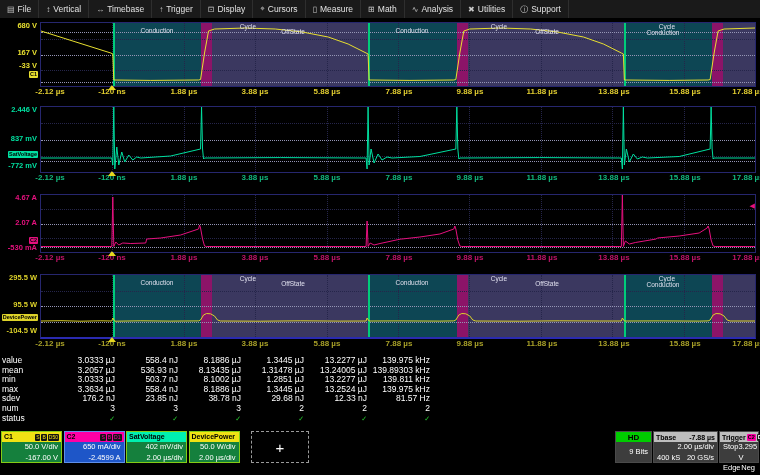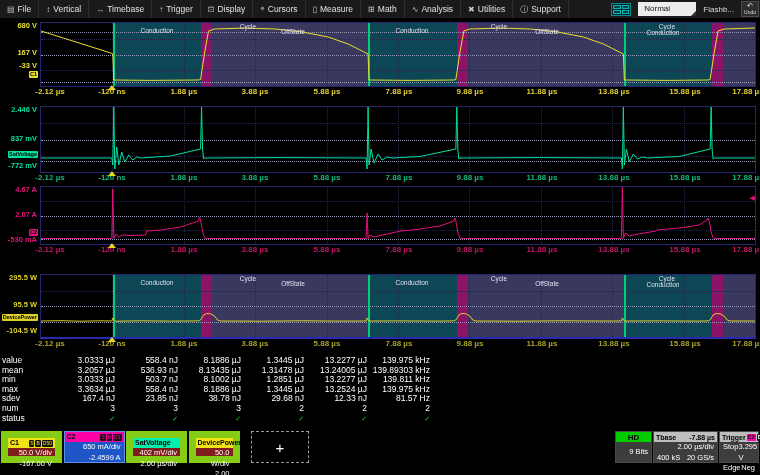--- a/index.html
+++ b/index.html
@@ -46,21 +46,21 @@
        border-right:4px solid transparent;border-bottom:5px solid #e8d820;}
   
   .mtable{position:absolute;left:2px;top:356px;color:#fff;font-size:8.5px;z-index:5;}
   .trow{display:flex;height:9.6px;line-height:9.6px;}
   .trow .rl{width:50px;text-align:left;}
   .trow .c{width:63px;text-align:right;}
   .trow.thead .rl{font-weight:bold;}
   .c.ok{color:#25c62d;font-size:7px;}
   
   .descbar{position:absolute;left:0;top:431px;width:760px;height:33px;z-index:6;}
-  .dbox{position:absolute;top:0;height:32px;border:7px solid #84cc16;background:#7f1d1d;box-sizing:border-box;}
+  .dbox{position:absolute;top:0;height:32px;border:1px solid #84cc16;background:#15803d;box-sizing:border-box;}
   .dbox.sel{border:1px solid #5f8fe8;}
   .dhead{height:10px;display:flex;align-items:center;padding:0 2px;gap:1px;box-sizing:border-box;}
   .dname{font-size:7px;font-weight:bold;color:#000;margin-right:auto;line-height:10px;}
   .dbadge{font-size:5px;background:#141414;padding:0 1px;line-height:7px;border-radius:1px;}
   .dline{font-size:7.5px;color:#fff;text-align:right;padding-right:3px;line-height:10.5px;}
   .addbox{border:1px dashed #9a9a9a;background:#000;color:#fff;font-size:15px;
           display:flex;align-items:center;justify-content:center;}
   .ibox{position:absolute;top:0;height:32px;background:#3d3d3d;border:1px solid #4a4a4a;
         color:#fff;box-sizing:border-box;}
   .ihead{height:10px;background:#bdbdbd;color:#000;display:flex;align-items:center;
@@ -119,37 +119,20 @@
         </div>
         <div class="menu-item">
           <span class="mi">✖</span>
           <span>Utilities</span>
         </div>
         <div class="menu-item">
           <span class="mi">ⓘ</span>
           <span>Support</span>
         </div>
       </div>
-    <div class="menu-right">
-      <div class="grid-btn">
-          <i></i>
-          <i></i>
-          <i></i>
-          <i></i>
-        </div>
-      <div class="mode-dd">
-        <span>Normal</span>
-        <i class="fold"></i>
-      </div>
-      <div class="flashback">Flashb...</div>
-      <div class="undo-btn">
-        <span class="ua">↶</span>
-        <span>Undo</span>
-      </div>
-    </div>
   </div>
 
   <div class="section" style="top:22px;height:78px;">
     <span class="ylab" style="top: -1px; color: rgb(232, 224, 48);">680 V</span>
     <span class="ylab" style="top: 26px; color: rgb(232, 224, 48);">167 V</span>
     <span class="ylab" style="top: 39px; color: rgb(232, 224, 48);">-33 V</span>
     <span class="gmark" style="right: 722px; top: 49px; background: rgb(232, 224, 48);">C1</span>
     <div class="plot" style="top:0;height:63px;">
       <div class="zone" style="left: 72px; width: 88px; background: rgb(13, 70, 84);"></div>
         <div class="zone" style="left: 327px; width: 89px; background: rgb(13, 70, 84);"></div>
@@ -237,21 +220,21 @@
         <span style="left: 399px; color: rgb(18, 184, 126);">7.88 µs</span>
         <span style="left: 470px; color: rgb(18, 184, 126);">9.88 µs</span>
         <span style="left: 542px; color: rgb(18, 184, 126);">11.88 µs</span>
         <span style="left: 614px; color: rgb(18, 184, 126);">13.88 µs</span>
         <span style="left: 685px; color: rgb(18, 184, 126);">15.88 µs</span>
         <span style="left: 748px; color: rgb(18, 184, 126);">17.88 µs</span>
         <div class="tri"></div>
       </div>
   </div>
 
-  <div class="section" style="top:186px;height:72px;">
+  <div class="section" style="top:194px;height:72px;">
     <span class="ylab" style="top: -1px; color: rgb(230, 17, 126);">4.67 A</span>
     <span class="ylab" style="top: 24px; color: rgb(230, 17, 126);">2.07 A</span>
     <span class="ylab" style="top: 49px; color: rgb(230, 17, 126);">-530 mA</span>
     <span class="gmark" style="right: 722px; top: 43px; background: rgb(230, 17, 126);">C2</span>
     <div class="plot" style="top:0;height:57px;">
       <div class="vgrid" style="left: 71.4px;"></div>
         <div class="vgrid" style="left: 142.8px;"></div>
         <div class="vgrid" style="left: 214.2px;"></div>
         <div class="vgrid" style="left: 285.6px;"></div>
         <div class="vgrid" style="left: 357px;"></div>
@@ -375,21 +358,21 @@
         <span class="rl">max</span>
         <span class="c">3.3634 µJ</span>
         <span class="c">558.4 nJ</span>
         <span class="c">8.1886 µJ</span>
         <span class="c">1.3445 µJ</span>
         <span class="c">13.2524 µJ</span>
         <span class="c">139.975 kHz</span>
       </div>
       <div class="trow">
         <span class="rl">sdev</span>
-        <span class="c">167.4 nJ</span>
+        <span class="c">176.2 nJ</span>
         <span class="c">23.85 nJ</span>
         <span class="c">38.78 nJ</span>
         <span class="c">29.68 nJ</span>
         <span class="c">12.33 nJ</span>
         <span class="c">81.57 Hz</span>
       </div>
       <div class="trow">
         <span class="rl">num</span>
         <span class="c">3</span>
         <span class="c">3</span>

